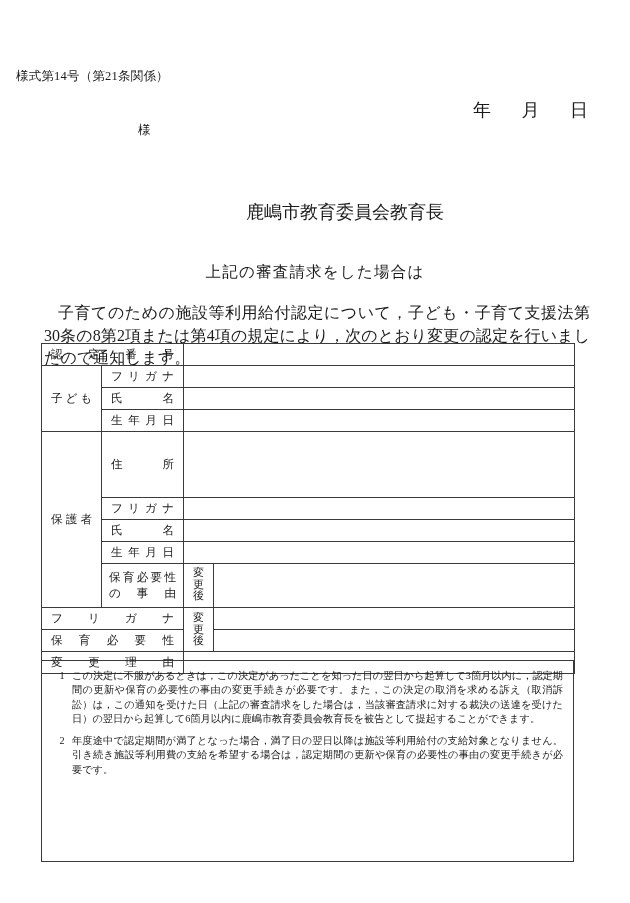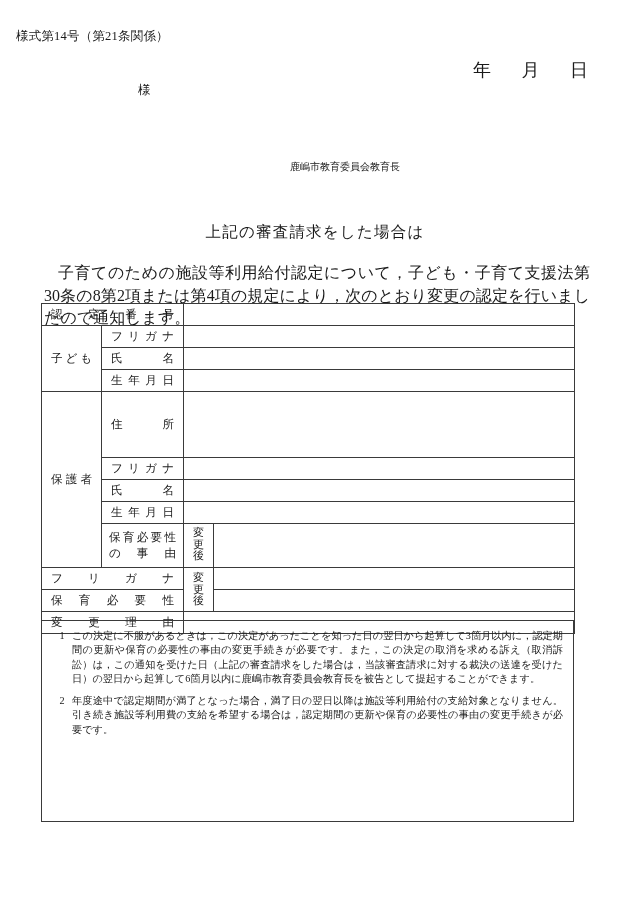--- a/index.html
+++ b/index.html
@@ -12,20 +12,21 @@
     height: 903px;
     position: relative;
     font-family: "Liberation Serif", "DejaVu Serif", serif;
     color: #1a1a1a;
     overflow: hidden;
   }
   .page {
     position: absolute;
     inset: 0;
     padding: 0;
+    margin-top: 40px;
   }
 
   
   .form-no {
     position: absolute;
     left: 16px;
     top: 28px;
     font-size: 12.5px;
     letter-spacing: 0.2px;
     white-space: nowrap;
@@ -44,21 +45,21 @@
     position: absolute;
     left: 138px;
     top: 82px;
     font-size: 12.5px;
   }
   .issuer {
     position: absolute;
     left: 0; right: 0;
     top: 160px;
     text-align: center;
-    font-size: 10px;
+    font-size: 18px;
     padding-left: 60px;
   }
 
   .doc-title {
     position: absolute;
     left: 0; right: 0;
     top: 222px;
     text-align: center;
     font-size: 15.5px;
     letter-spacing: 1.2px;

